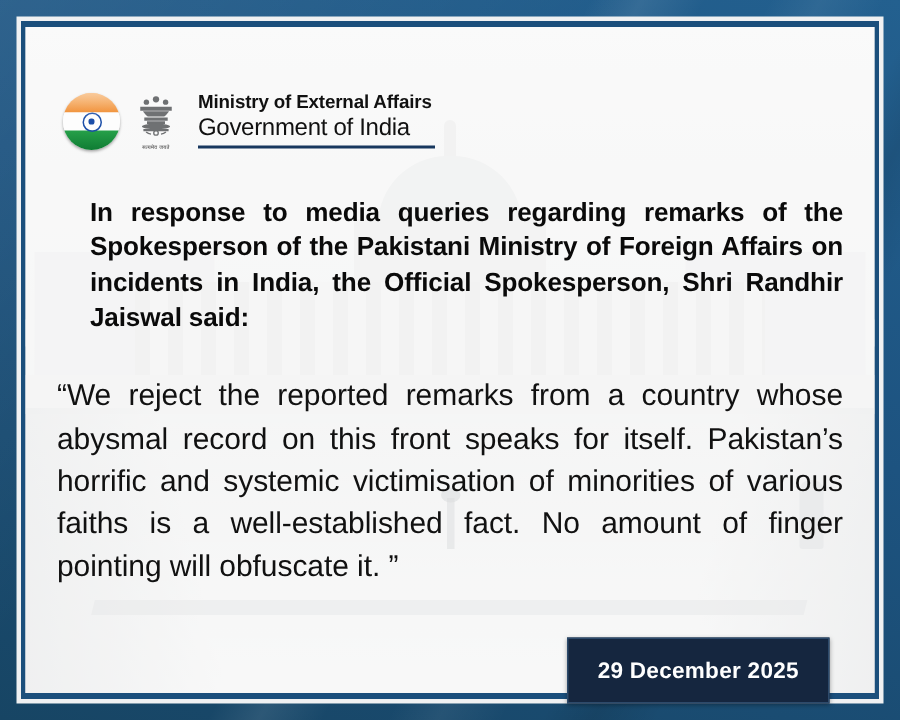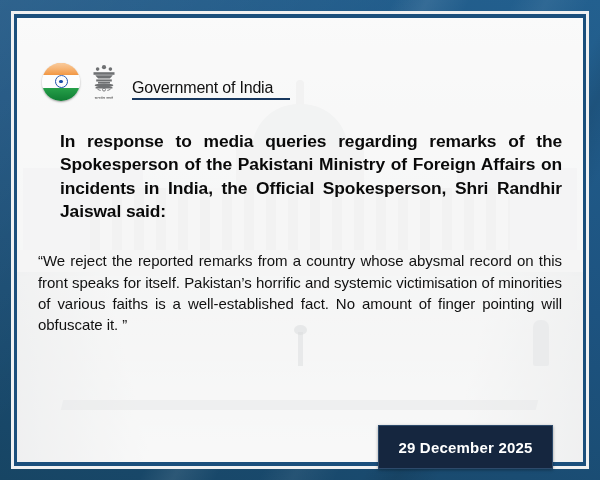--- a/index.html
+++ b/index.html
@@ -279,21 +279,21 @@
     line-height: 1.05;
     letter-spacing: -0.1px;
     white-space: nowrap;
   }
   .logo-line2 {
     font-size: 16px;
     color: #111111;
     line-height: 1.08;
     letter-spacing: -0.2px;
     white-space: nowrap;
-    margin-top: 17px;
+    margin-top: 2px;
   }
   .logo-underline {
     height: 2px;
     background: #17375e;
     margin-top: 2px;
     width: 158px;
   }
 
   
   .copy {
@@ -307,21 +307,21 @@
     font-weight: bold;
     line-height: 1.34;
     color: #0a0a0a;
     text-align: justify;
     text-align-last: left;
     letter-spacing: -0.1px;
     margin-left: 22px;
   }
   .quote {
     margin-top: 27px;
-    font-size: 15px;
+    font-size: 20px;
     line-height: 1.42;
     color: #111111;
     text-align: justify;
     text-align-last: left;
     letter-spacing: -0.05px;
   }
 
   
   .date-badge {
     position: absolute;
@@ -394,20 +394,21 @@
             <ellipse cx="15" cy="22.3" rx="9.4" ry="1.9"></ellipse>
             <path d="M6.6 24.0h16.8v1.5H6.6z"></path>
             <circle cx="15" cy="26.6" r="1.5" fill="none" stroke="#6f7173" stroke-width="0.9"></circle>
             <path d="M8.4 26.0c1.0 0.9 2.2 1.3 3.3 1.4M21.6 26.0c-1.0 0.9-2.2 1.3-3.3 1.4" stroke="#6f7173" stroke-width="0.9" fill="none"></path>
           </g>
         </svg>
         <div class="emblem-motto">सत्यमेव जयते</div>
       </div>
 
       <div class="logo-text">
+        <div class="logo-line1">Ministry of External Affairs</div>
         <div class="logo-line2">Government of India</div>
         <div class="logo-underline"></div>
       </div>
     </div>
 
     <div class="copy">
       <div class="headline">In response to media queries regarding remarks of the Spokesperson of the Pakistani Ministry of Foreign Affairs on incidents in India, the Official Spokesperson, Shri Randhir Jaiswal said:</div>
       <div class="quote">“We reject the reported remarks from a country whose abysmal record on this front speaks for itself. Pakistan’s horrific and systemic victimisation of minorities of various faiths is a well-established fact. No amount of finger pointing will obfuscate it. ”</div>
     </div>
 

